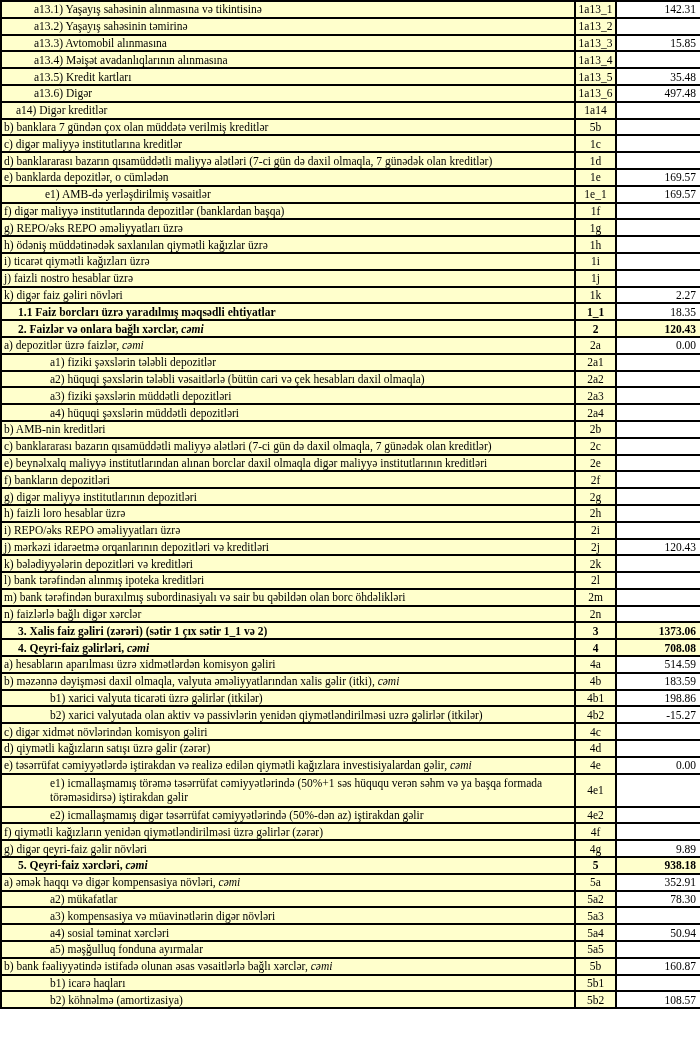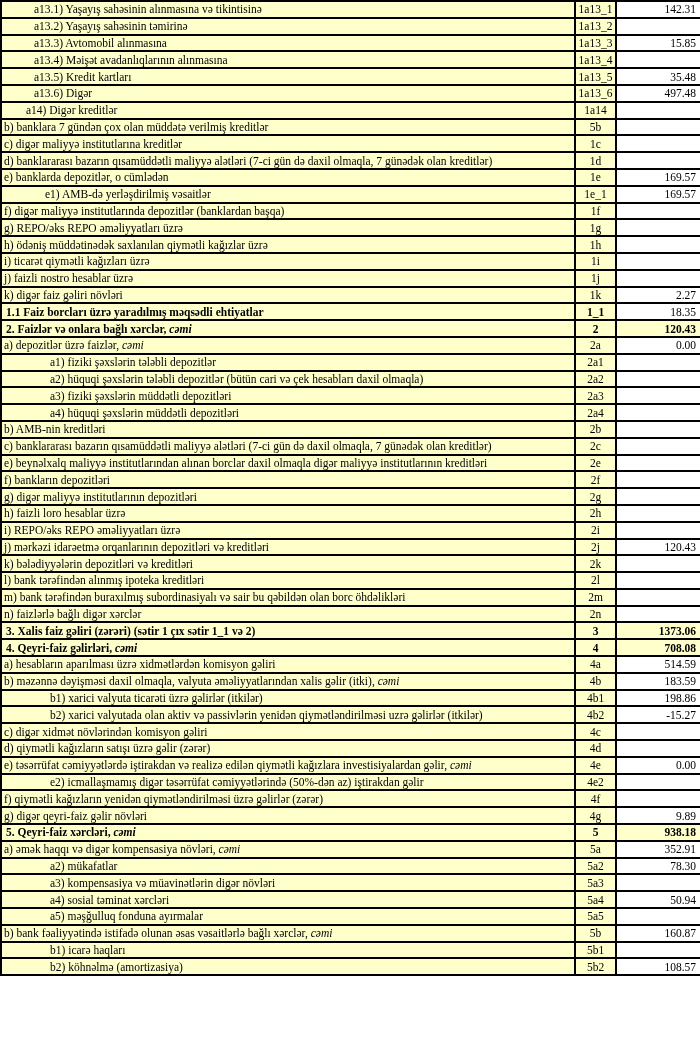--- a/index.html
+++ b/index.html
@@ -45,23 +45,23 @@
     font-weight: bold;
   }
   tr.tall td { height: 31px; }
   tr.tall td.lbl {
     white-space: normal;
     line-height: 1.25;
   }
   .b { font-weight: bold; }
   .sfx { font-style: italic; }
   
-  .i0 { padding-left: 4px; margin-left: 45px; }
+  .i0 { padding-left: 16px; margin-left: 45px; }
   .i1 { padding-left: 2px; }
-  .i2 { padding-left: 24px; margin-top: 48px; }
+  .i2 { padding-left: 14px; margin-top: 48px; }
   .i3 { padding-left: 32px; }
   .i4 { padding-left: 48px; }
   .i5 { padding-left: 43px; }
 </style>
 </head>
 <body>
 
 <div>
   <table class="report">
     <colgroup>
@@ -174,21 +174,21 @@
           <td class="lbl i1"><span class="t">a) depozitlər üzrə faizlər, </span><span class="sfx">cəmi</span></td>
           <td class="code">2a</td>
           <td class="val">0.00</td>
         </tr>
         <tr>
           <td class="lbl i4"><span class="t">a1) fiziki şəxslərin tələbli depozitlər</span></td>
           <td class="code">2a1</td>
           <td class="val"></td>
         </tr>
         <tr>
-          <td class="lbl i4"><span class="t">a2) hüquqi şəxslərin tələbli depozitlər (bütün cari və çek hesabları daxil olmaqla)</span></td>
+          <td class="lbl i4"><span class="t">a2) hüquqi şəxslərin tələbli vəsaitlərlə (bütün cari və çek hesabları daxil olmaqla)</span></td>
           <td class="code">2a2</td>
           <td class="val"></td>
         </tr>
         <tr>
           <td class="lbl i4"><span class="t">a3) fiziki şəxslərin müddətli depozitləri</span></td>
           <td class="code">2a3</td>
           <td class="val"></td>
         </tr>
         <tr>
           <td class="lbl i4"><span class="t">a4) hüquqi şəxslərin müddətli depozitləri</span></td>
@@ -292,20 +292,25 @@
         </tr>
         <tr>
           <td class="lbl i1"><span class="t">d) qiymətli kağızların satışı üzrə gəlir (zərər)</span></td>
           <td class="code">4d</td>
           <td class="val"></td>
         </tr>
         <tr>
           <td class="lbl i1"><span class="t">e) təsərrüfat cəmiyyətlərdə iştirakdan və realizə edilən qiymətli kağızlara investisiyalardan gəlir, </span><span class="sfx">cəmi</span></td>
           <td class="code">4e</td>
           <td class="val">0.00</td>
+        </tr>
+        <tr class="tall">
+          <td class="lbl i4"><span class="t">e1) icmallaşmamış törəmə təsərrüfat cəmiyyətlərində  (50%+1 səs hüququ verən səhm və ya başqa formada törəməsidirsə) iştirakdan gəlir</span></td>
+          <td class="code">4e1</td>
+          <td class="val"></td>
         </tr>
         <tr>
           <td class="lbl i4"><span class="t">e2) icmallaşmamış digər təsərrüfat cəmiyyətlərində (50%-dən az) iştirakdan gəlir</span></td>
           <td class="code">4e2</td>
           <td class="val"></td>
         </tr>
         <tr>
           <td class="lbl i1"><span class="t">f) qiymətli kağızların yenidən qiymətləndirilməsi üzrə gəlirlər (zərər)</span></td>
           <td class="code">4f</td>
           <td class="val"></td>

